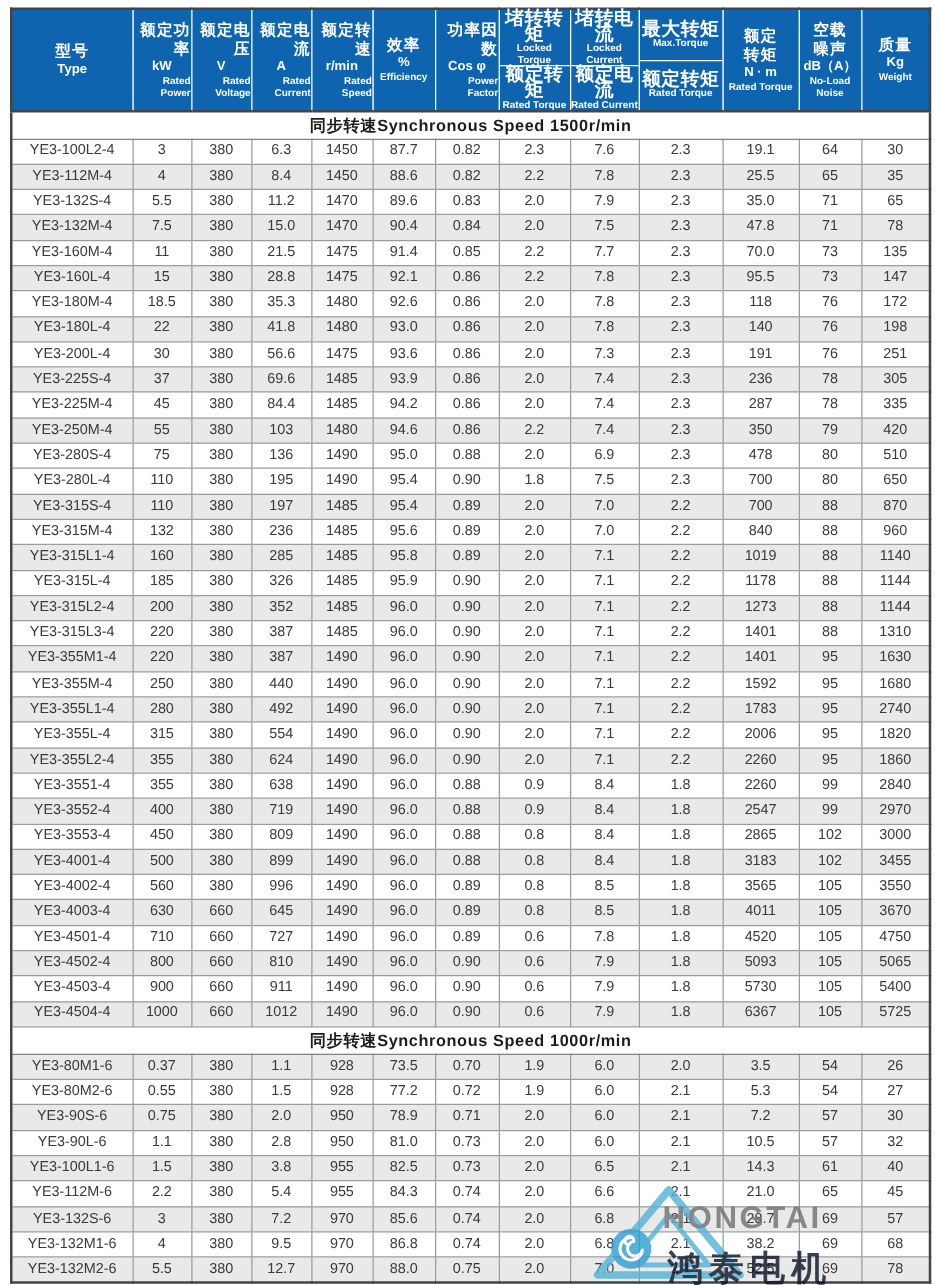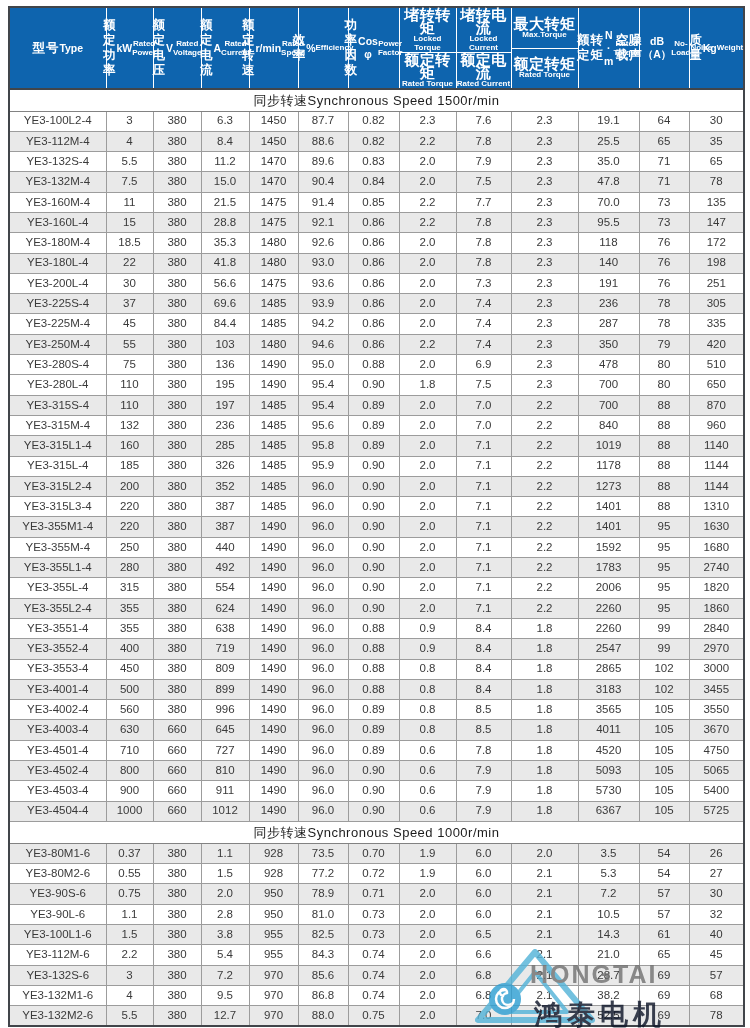--- a/index.html
+++ b/index.html
@@ -5,33 +5,33 @@
   * { margin:0; padding:0; box-sizing:border-box; }
   html,body { width:750px; height:1028px; background:#ffffff; font-family:"Liberation Sans", sans-serif; }
   .page { position:relative; width:750px; height:1028px; background:#ffffff; overflow:hidden; }
 
   table.spec { position:absolute; left:8px; top:6px; width:735px; border-collapse:collapse; table-layout:fixed;
                border:2px solid #41454a; }
 
   
   thead th { background:#0e64ae; color:#ffffff; border:1.5px solid #ffffff; border-bottom:2px solid #41454a;
              height:60px; padding:0; vertical-align:middle; font-weight:bold; }
-  .hstack { display:flex; flex-direction:row; align-items:center; justify-content:center; height:100%; }
+  .hstack { display:flex; flex-direction:column; align-items:center; justify-content:center; height:100%;text-align:right; }
   th .zh   { font-size:12.5px; line-height:15px; letter-spacing:1px; }
   th .unit { font-size:10.5px; line-height:13px; }
   th .en   { font-size:8px; line-height:9.5px; font-weight:bold; }
   .frac { display:flex; flex-direction:column; justify-content:stretch; height:100%; }
   .frac-top, .frac-bottom { flex:1; display:flex; flex-direction:column; align-items:center; justify-content:center; }
   .frac-top { border-bottom:1.5px solid #ffffff; }
   .frac .zh { font-size:15px; line-height:13px; letter-spacing:0.5px; }
   .frac .en { font-size:8px; line-height:9px; }
 
   
   tr.section td { height:22px; background:#ffffff; text-align:center; font-size:13px; color:#1c1c1c;
-                  border:1px solid #828282; font-weight:normal; letter-spacing:0.5px; }
+                  border:1px solid #828282; font-weight:bold; letter-spacing:0.5px; }
 
   
   tbody td { height:20.3px; background:#ffffff; text-align:center; font-size:11.5px; color:#3a3a3a;
              border:1px solid #9c9c9c; padding:0; line-height:1; }
   tr.alt td { background:#e9e9e9; }
 
   
   .watermark { position:absolute; left:468px; top:940px; width:282px; height:86px; opacity:0.82; pointer-events:none; }
   .wm-en { position:absolute; left:62px; top:20px; font-size:25px; font-weight:bold; color:#737373;
            letter-spacing:2px; white-space:nowrap; }

